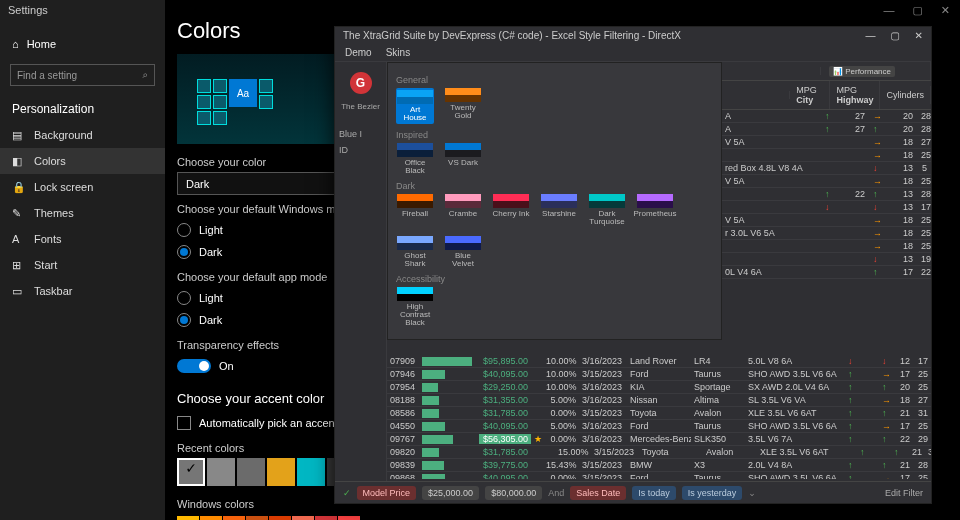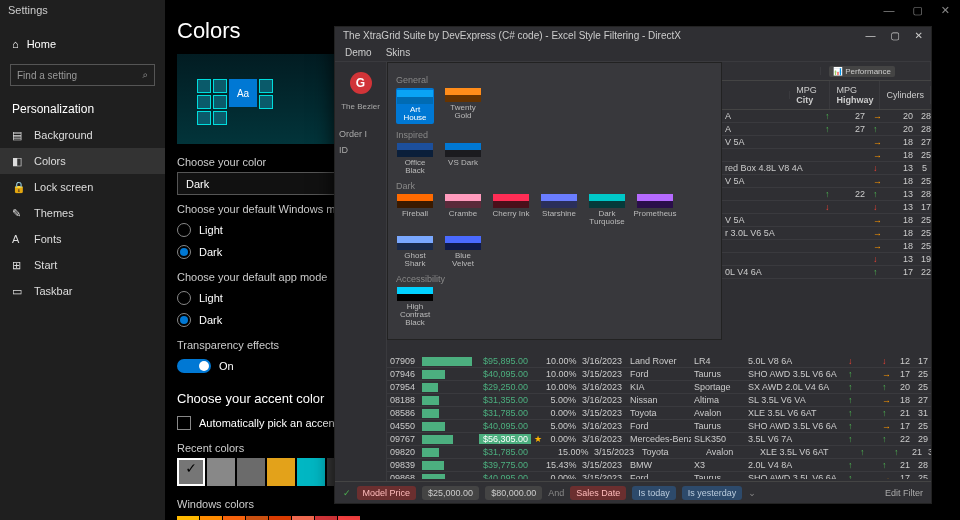--- a/index.html
+++ b/index.html
@@ -225,21 +225,21 @@
     </span>
   </div>
   <div class="dx-menu">
     <span>Demo</span>
     <span>Skins</span>
   </div>
   <div class="dx-body">
     <div class="dx-left">
       <div class="red-circ">G</div>
       <div style="font-size:8px;text-align:center;">The Bezier</div>
-      <div style="margin-top:18px;">Order I</div>
+      <div style="margin-top:18px;">Blue I</div>
       <div style="margin-top:6px;">ID</div>
     </div>
 
     <div class="dx-skins">
       <div class="sk-section">General</div>
       <div class="sk-row" id="sk-general">
           <div class="sk-item sel">
             <div class="sk-prev" style="background:linear-gradient(180deg,#0aa3f5 50%,#006bb3 50%);"></div>
             <div class="sk-lbl">Art House</div>
           </div>

